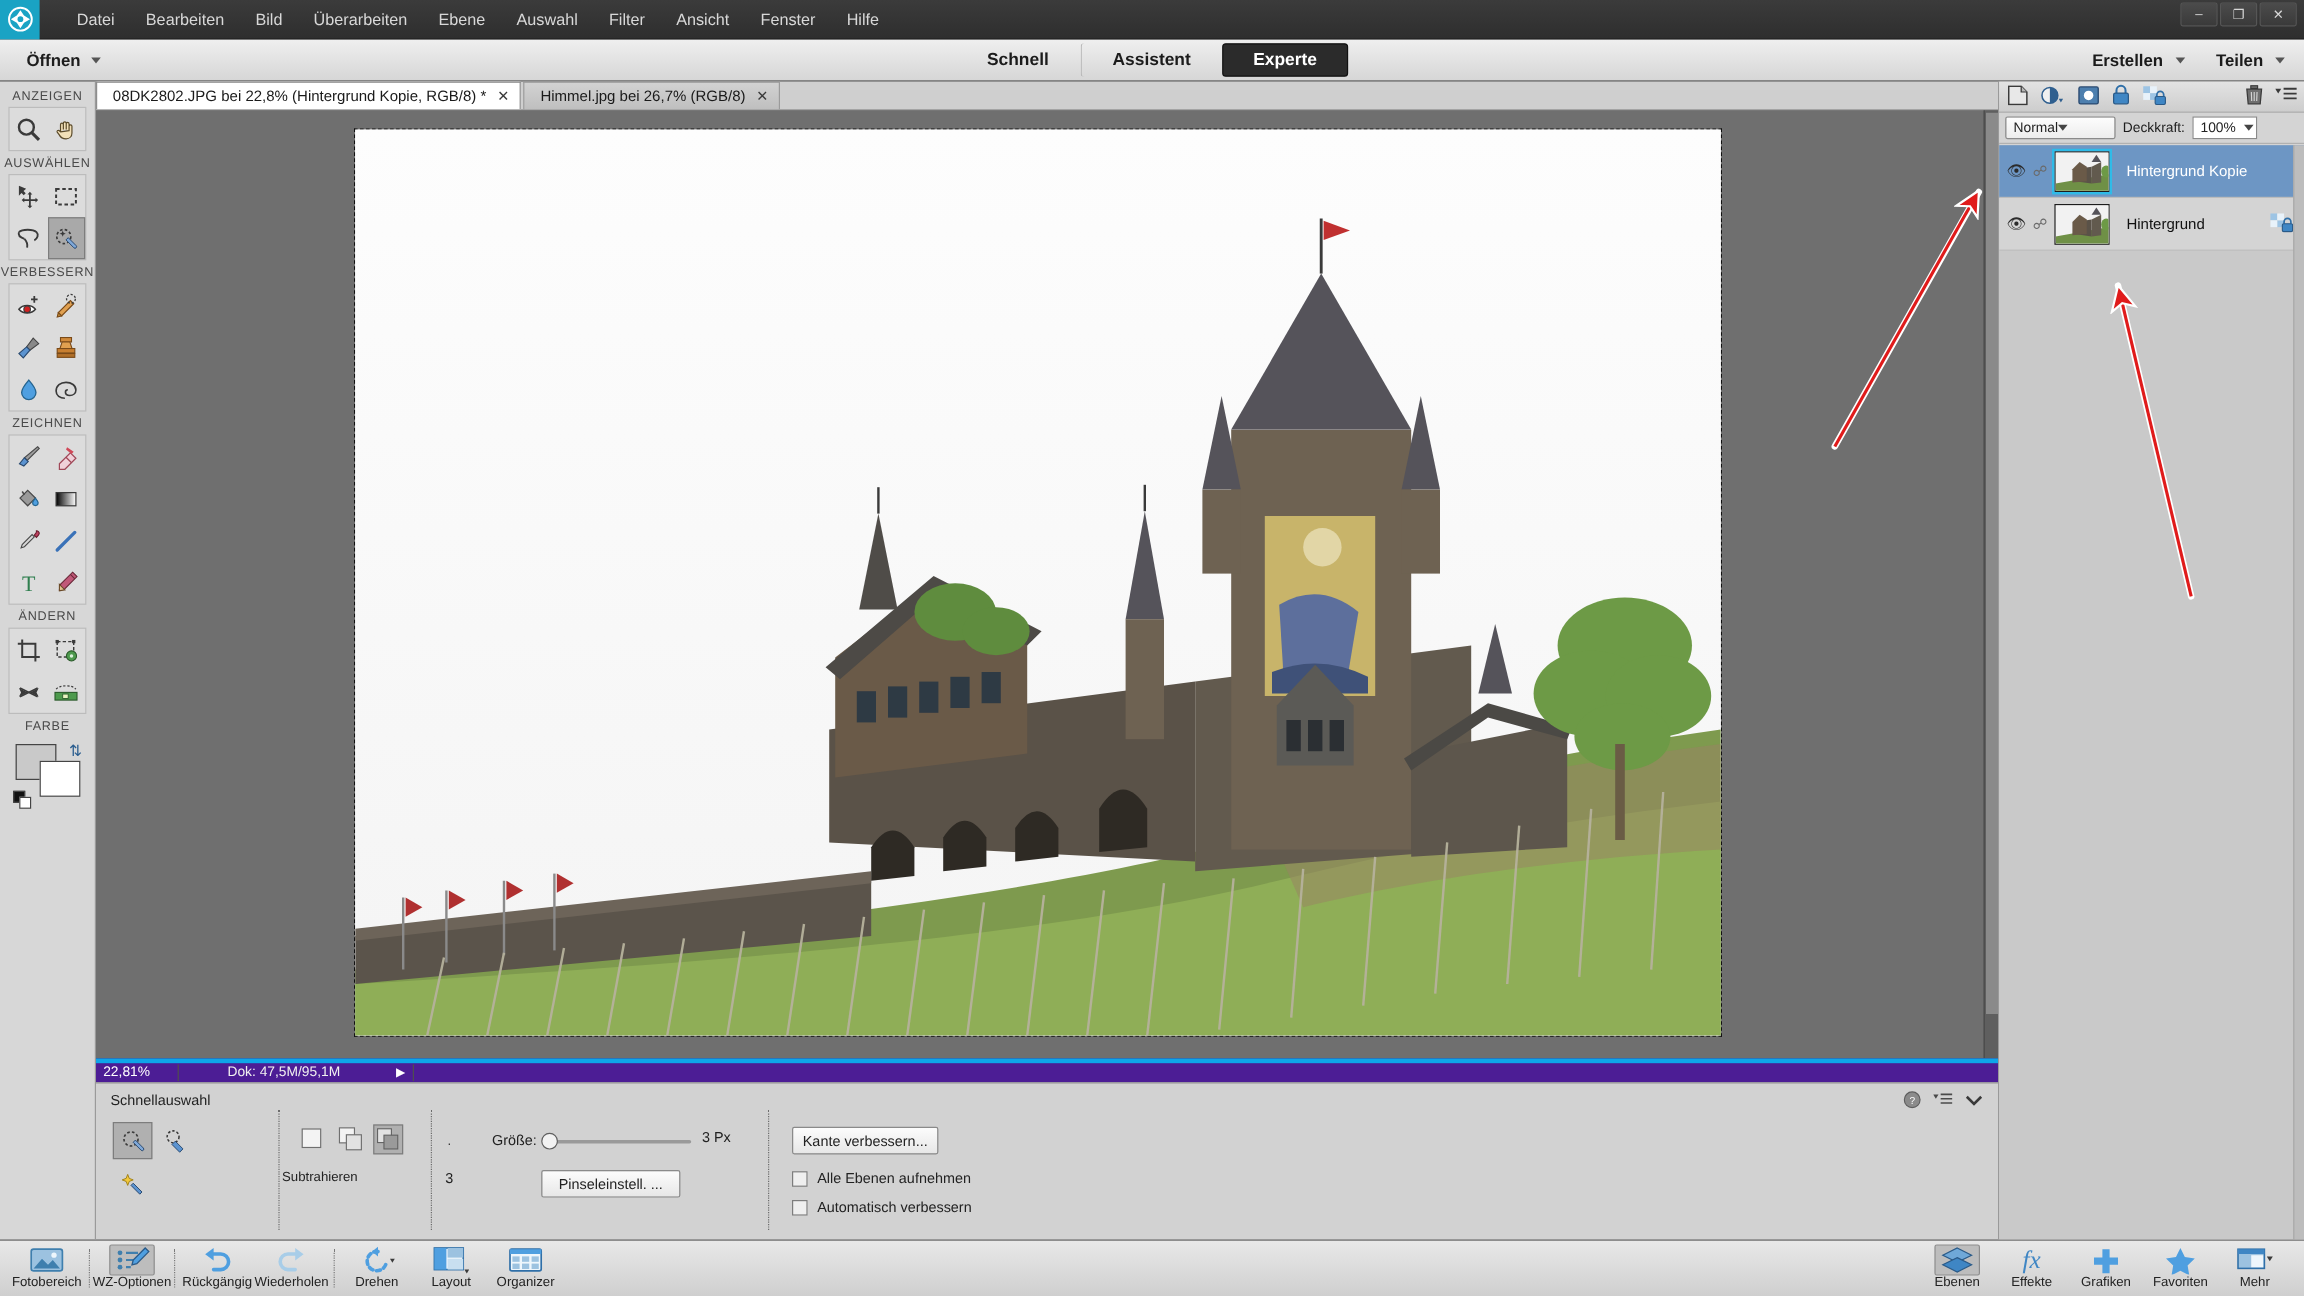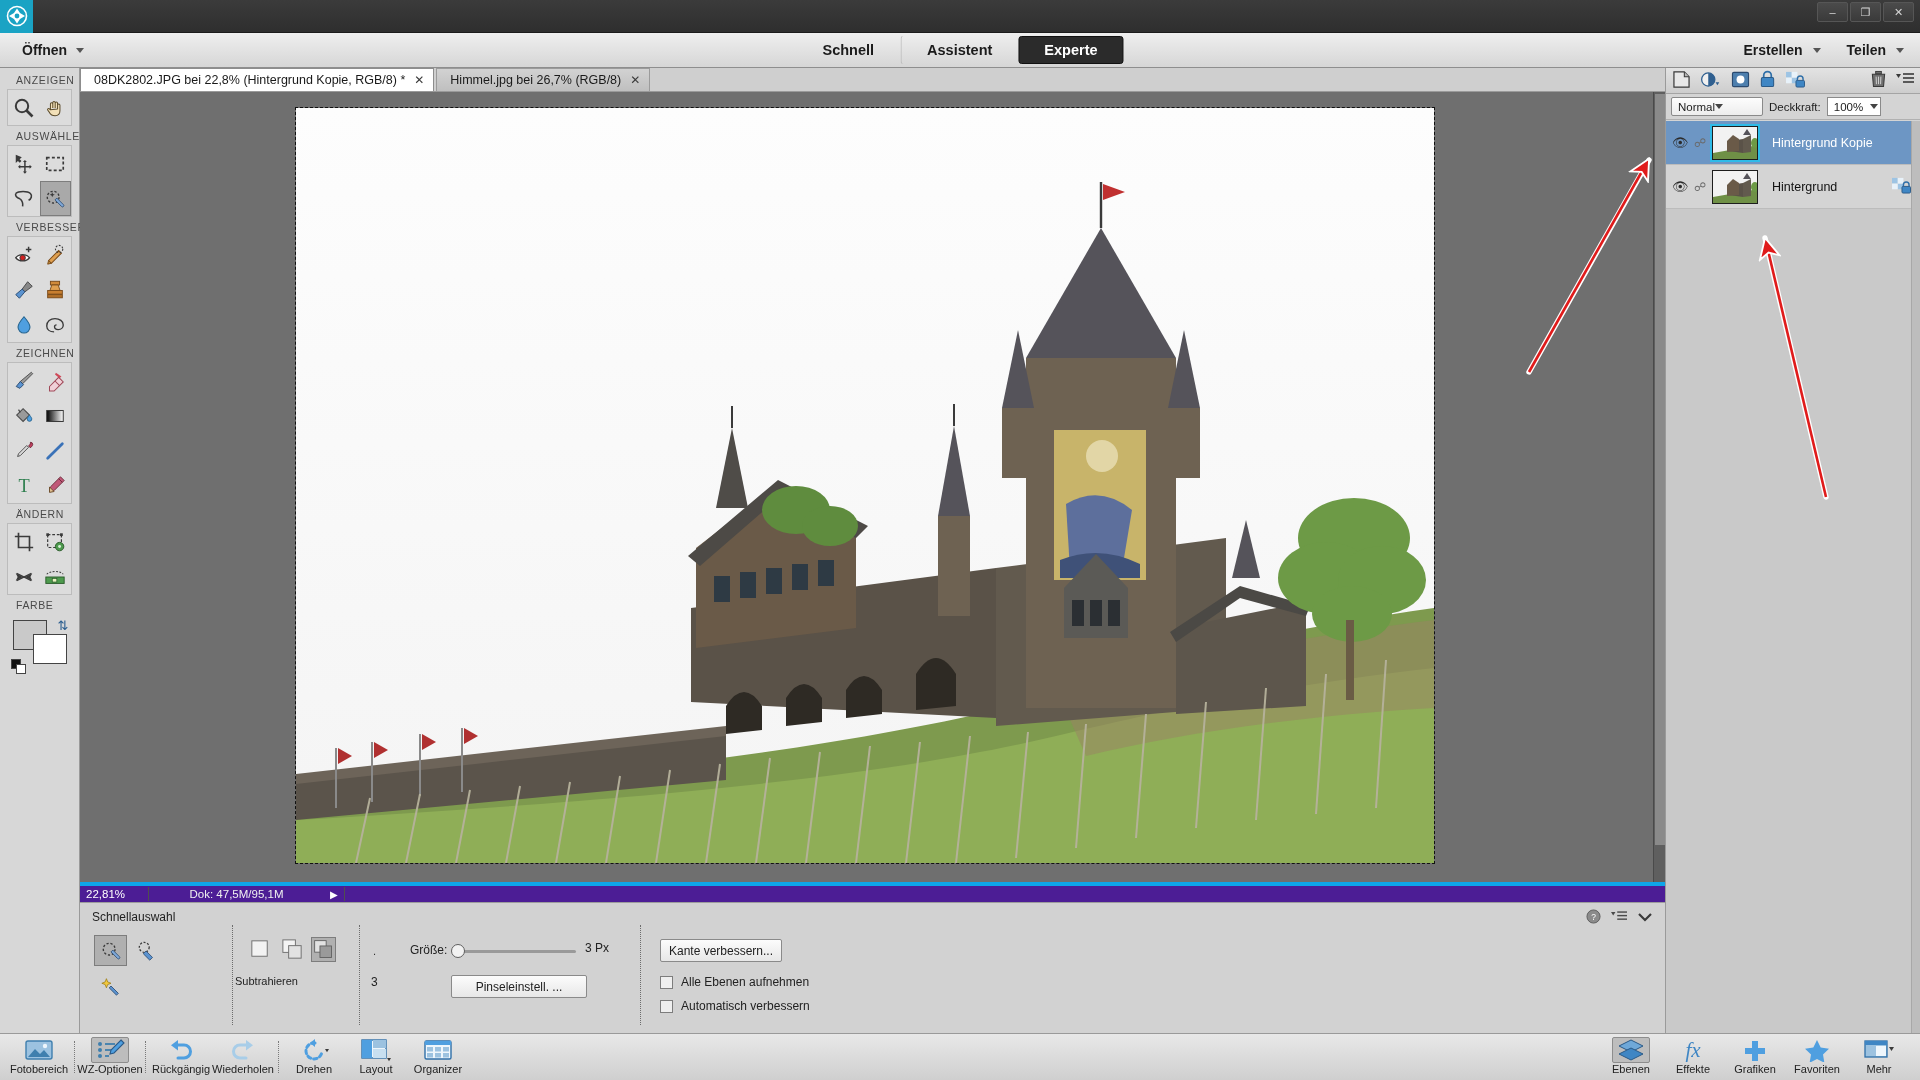--- a/index.html
+++ b/index.html
@@ -74,22 +74,22 @@
   .tab.active { background:#ffffff; border-color:#8d8d8d; }
   .tab .x { font-size:12px; color:#3a3a3a; }
 
   
   .toolbar {
     position:absolute; left:0; top:68px; width:80px; bottom:47px;
     background:#d7d7d7; border-right:1px solid #9a9a9a;
     padding-top:2px;
   }
   .tb-label {
-    text-align:left; font-size:10.5px; letter-spacing:.6px;
-    color:#4a4a4a; padding:4px 16px 3px; text-transform:uppercase;
+    text-align:center; font-size:10.5px; letter-spacing:.6px;
+    color:#4a4a4a; padding:4px 0 3px; text-transform:uppercase;
   }
   .tb-group {
     margin:0 7px; border:1px solid #bcbcbc; background:#dcdcdc;
     display:grid; grid-template-columns:1fr 1fr; gap:0;
   }
   .tool {
     height:35px; display:flex; align-items:center; justify-content:center;
   }
   .tool.sel { background:#a9a9a9; border:1px solid #7d7d7d; }
   .tool svg { display:block; }
@@ -142,21 +142,21 @@
   .obtool.sel { background:#b0b0b0; border:1px solid #7d7d7d; }
   .ob-mode { position:absolute; left:168px; top:34px; }
   .modebox { width:25px;height:25px;display:inline-block;vertical-align:top;margin-right:3px; }
   .ob-mode-label { position:absolute; left:155px; top:72px; font-size:11px; color:#222; }
 
   .ob-size-label { position:absolute; left:330px; top:40px; font-size:12px; }
   .slider-track { position:absolute; left:383px; top:47px; width:113px; height:3px; background:#9a9a9a; border-radius:2px;}
   .slider-knob { position:absolute; left:371px; top:41px; width:14px; height:14px; border-radius:50%; background:#f2f2f2; border:1px solid #5f5f5f;}
   .ob-size-val { position:absolute; left:505px; top:28px; font-size:12px;margin-top:10px; }
   .ob-brushbtn {
-    position:absolute; left:371px; top:72px; width:136px; height:23px;
+    position:absolute; left:371px; top:72px; width:116px; height:23px;
     background:linear-gradient(#fcfcfc,#e7e7e7); border:1px solid #8a8a8a; border-radius:2px;
     font-size:12px; display:flex; align-items:center; justify-content:center;
   }
   .ob-count-a { position:absolute; left:293px; top:42px; font-size:11px; color:#333;}
   .ob-count-b { position:absolute; left:291px; top:72px; font-size:12px; color:#222;}
 
   .ob-refinebtn {
     position:absolute; left:580px; top:36px; width:122px; height:23px;
     background:linear-gradient(#fcfcfc,#e7e7e7); border:1px solid #8a8a8a; border-radius:2px;
     font-size:12px; display:flex; align-items:center; justify-content:center;
@@ -230,20 +230,32 @@
 
 <div class="app">
 
   <div class="titlebar">
     <div class="app-logo">
       <svg width="22" height="22" viewBox="0 0 22 22">
         <circle cx="11" cy="11" r="9.5" fill="none" stroke="#ffffff" stroke-width="1.6"></circle>
         <path d="M11 3.5 L14 8 L19 11 L14 14 L11 18.5 L8 14 L3 11 L8 8 Z" fill="#ffffff"></path>
         <circle cx="11" cy="11" r="2.4" fill="#1aa3c4"></circle>
       </svg>
+    </div>
+    <div class="menubar">
+      <div class="mi">Datei</div>
+      <div class="mi">Bearbeiten</div>
+      <div class="mi">Bild</div>
+      <div class="mi">Überarbeiten</div>
+      <div class="mi">Ebene</div>
+      <div class="mi">Auswahl</div>
+      <div class="mi">Filter</div>
+      <div class="mi">Ansicht</div>
+      <div class="mi">Fenster</div>
+      <div class="mi">Hilfe</div>
     </div>
     <div class="wincontrols">
       <div class="wc">–</div>
       <div class="wc">❐</div>
       <div class="wc">✕</div>
     </div>
   </div>
 
   <div class="modebar">
     <div class="open-btn">

